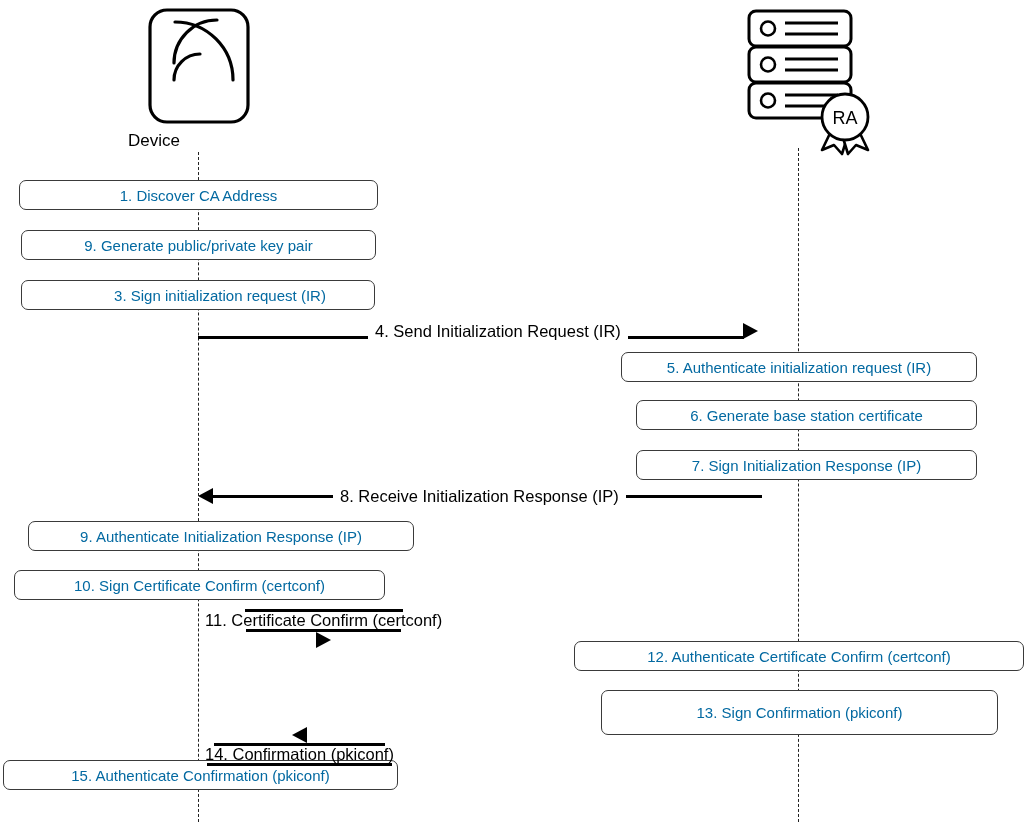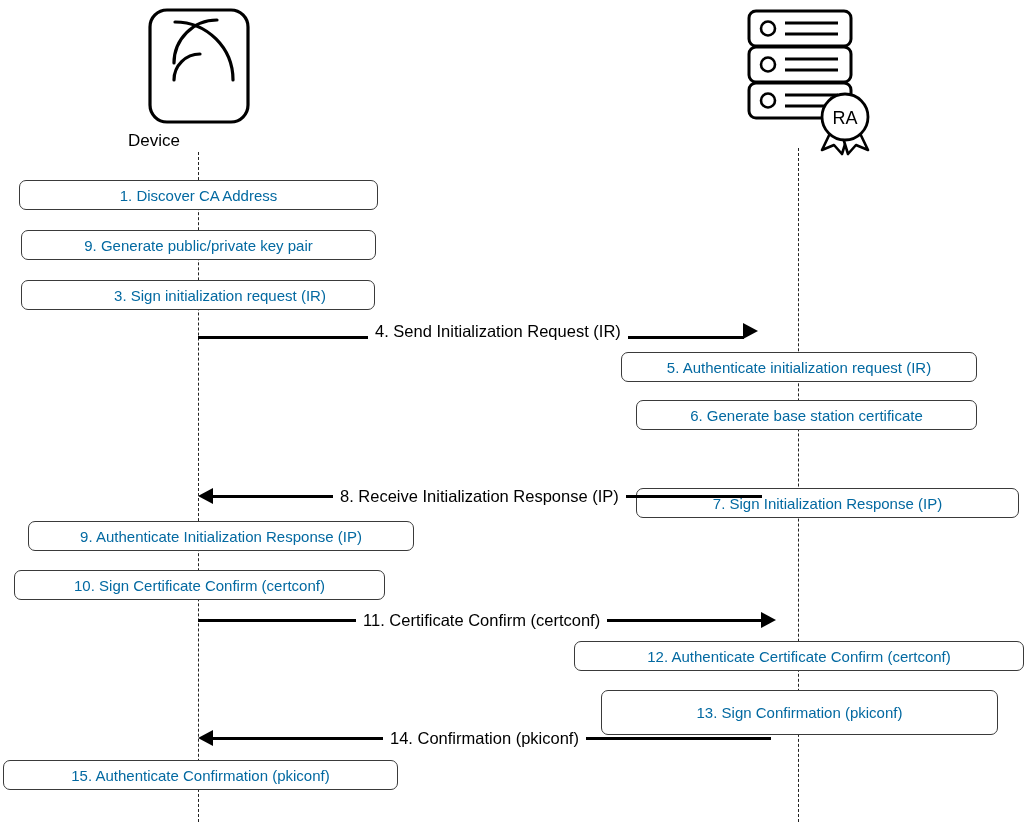--- a/index.html
+++ b/index.html
@@ -135,21 +135,21 @@
   <div class="note-box" style="left:19px; top:180px; width:359px; height:30px;">1. Discover CA Address</div>
 
   <div class="note-box" style="left:21px; top:230px; width:355px; height:30px;">9. Generate public/private key pair</div>
 
   <div class="note-box" style="left:21px; top:280px; width:354px; height:30px;padding-left:44px;">3. Sign initialization request (IR)</div>
 
   <div class="note-box" style="left:621px; top:352px; width:356px; height:30px;">5. Authenticate initialization request (IR)</div>
 
   <div class="note-box" style="left:636px; top:400px; width:341px; height:30px;">6. Generate base station certificate</div>
 
-  <div class="note-box" style="left:636px; top:450px; width:383px; height:30px;margin-top:38px;">7. Sign Initialization Response (IP)</div>
+  <div class="note-box" style="left:636px; top:450px; width:341px; height:30px;">7. Sign Initialization Response (IP)</div>
 
   <div class="note-box" style="left:8px; top:521px; width:386px; height:30px;margin-left:20px;">9. Authenticate Initialization Response (IP)</div>
 
   <div class="note-box" style="left:14px; top:570px; width:371px; height:30px;">10. Sign Certificate Confirm (certconf)</div>
 
   <div class="note-box" style="left:574px; top:641px; width:450px; height:30px;">12. Authenticate Certificate Confirm (certconf)</div>
 
   <div class="note-box" style="left:601px; top:690px; width:397px; height:45px;">13. Sign Confirmation (pkiconf)</div>
 
   <div class="note-box" style="left:3px; top:760px; width:395px; height:30px;">15. Authenticate Confirmation (pkiconf)</div>
@@ -161,27 +161,27 @@
     <span class="head-right"></span>
   </div>
 
   <div class="msg" style="left:198px; top:485px;">
     <span class="head-left"></span>
     <span class="seg" style="width:121px;"></span>
     <span class="msg-label">8. Receive Initialization Response (IP)</span>
     <span class="seg" style="width:136px;"></span>
   </div>
 
-  <div class="msg" style="left:198px; top:609px;">
+  <div class="msg" style="left:198px; top:609px;flex-direction:column;">
     <span class="seg" style="width:158px;"></span>
     <span class="msg-label">11. Certificate Confirm (certconf)</span>
     <span class="seg" style="width:155px;"></span>
     <span class="head-right"></span>
   </div>
 
-  <div class="msg" style="left:198px; top:727px;">
+  <div class="msg" style="left:198px; top:727px;flex-direction:column;">
     <span class="head-left"></span>
     <span class="seg" style="width:171px;"></span>
     <span class="msg-label">14. Confirmation (pkiconf)</span>
     <span class="seg" style="width:185px;"></span>
   </div>
 
 </div>
 
 </body></html>

